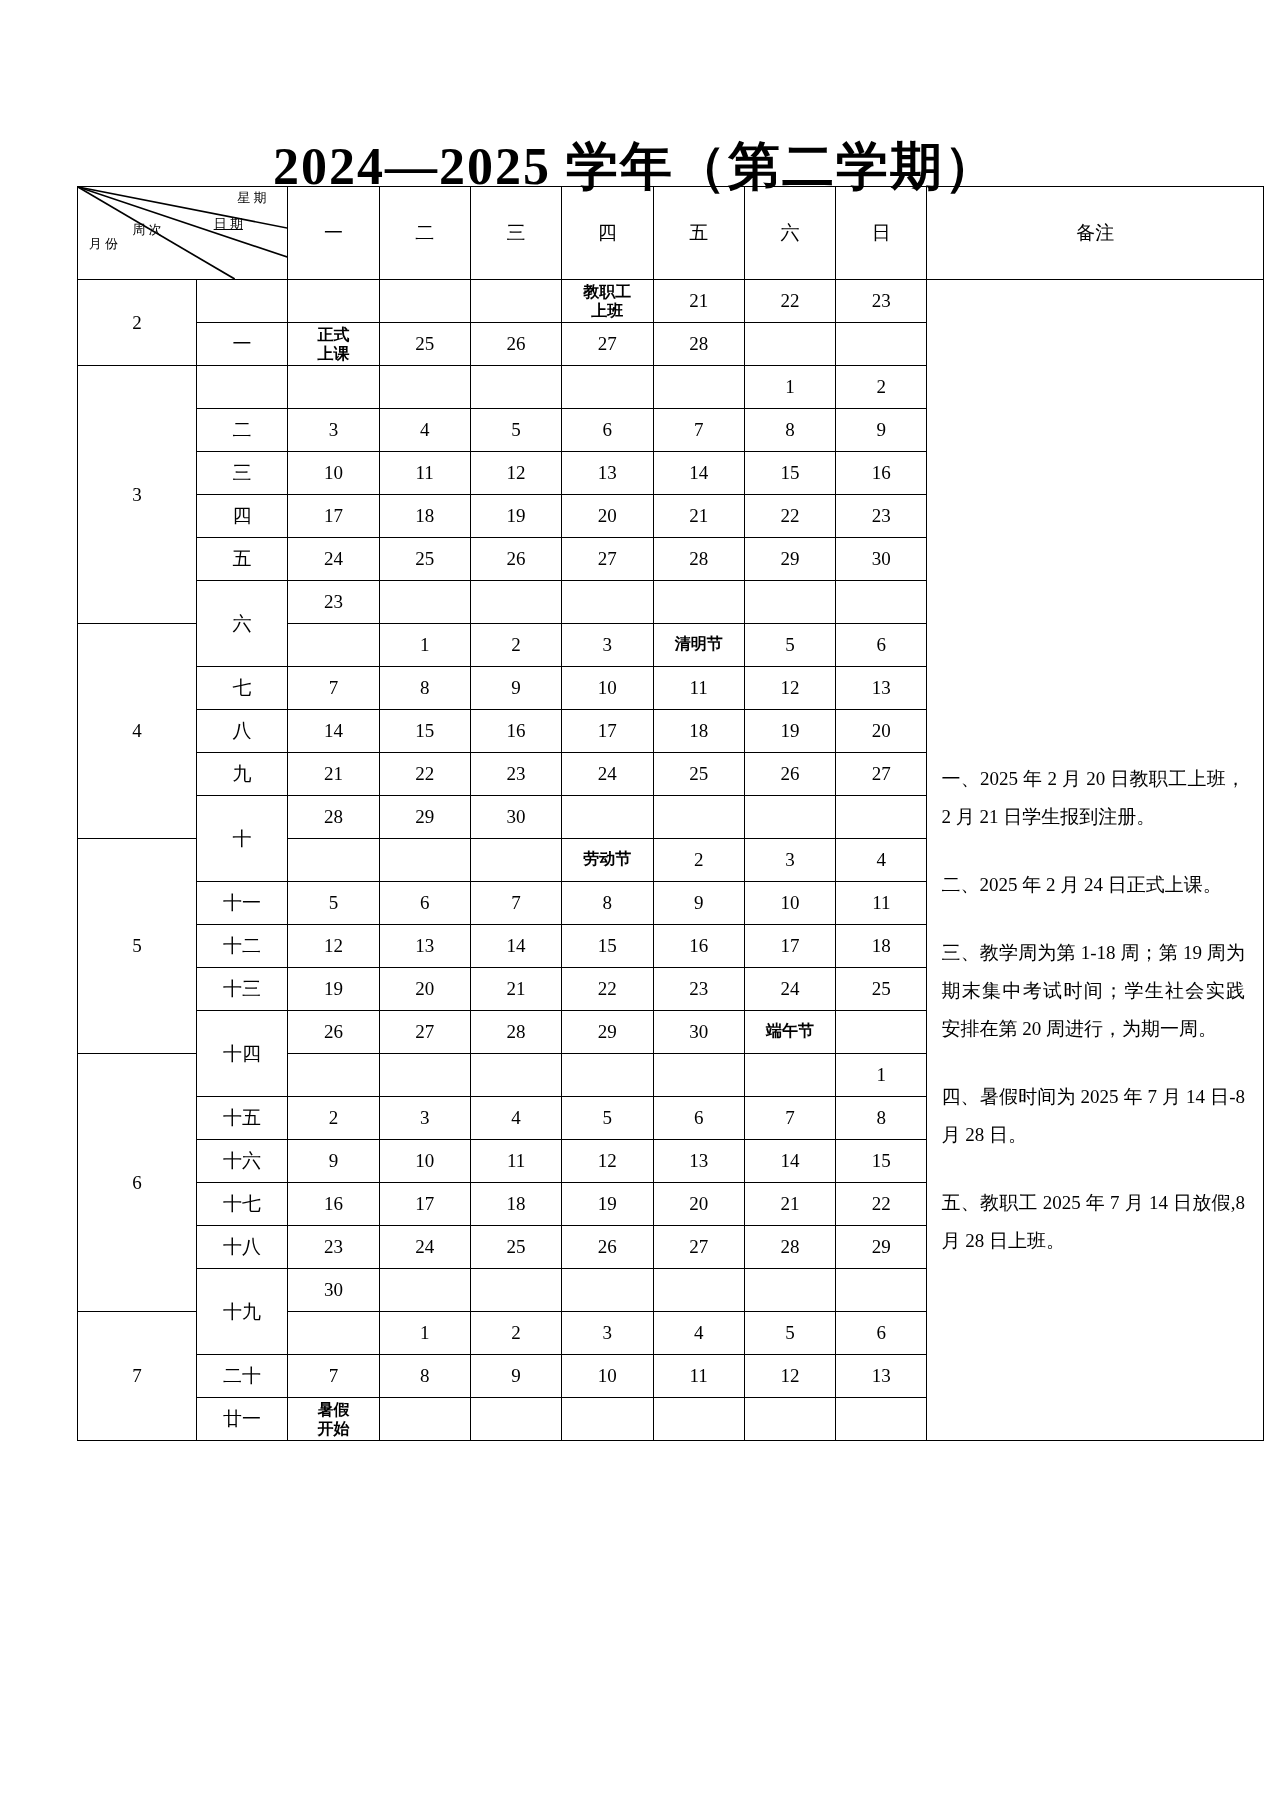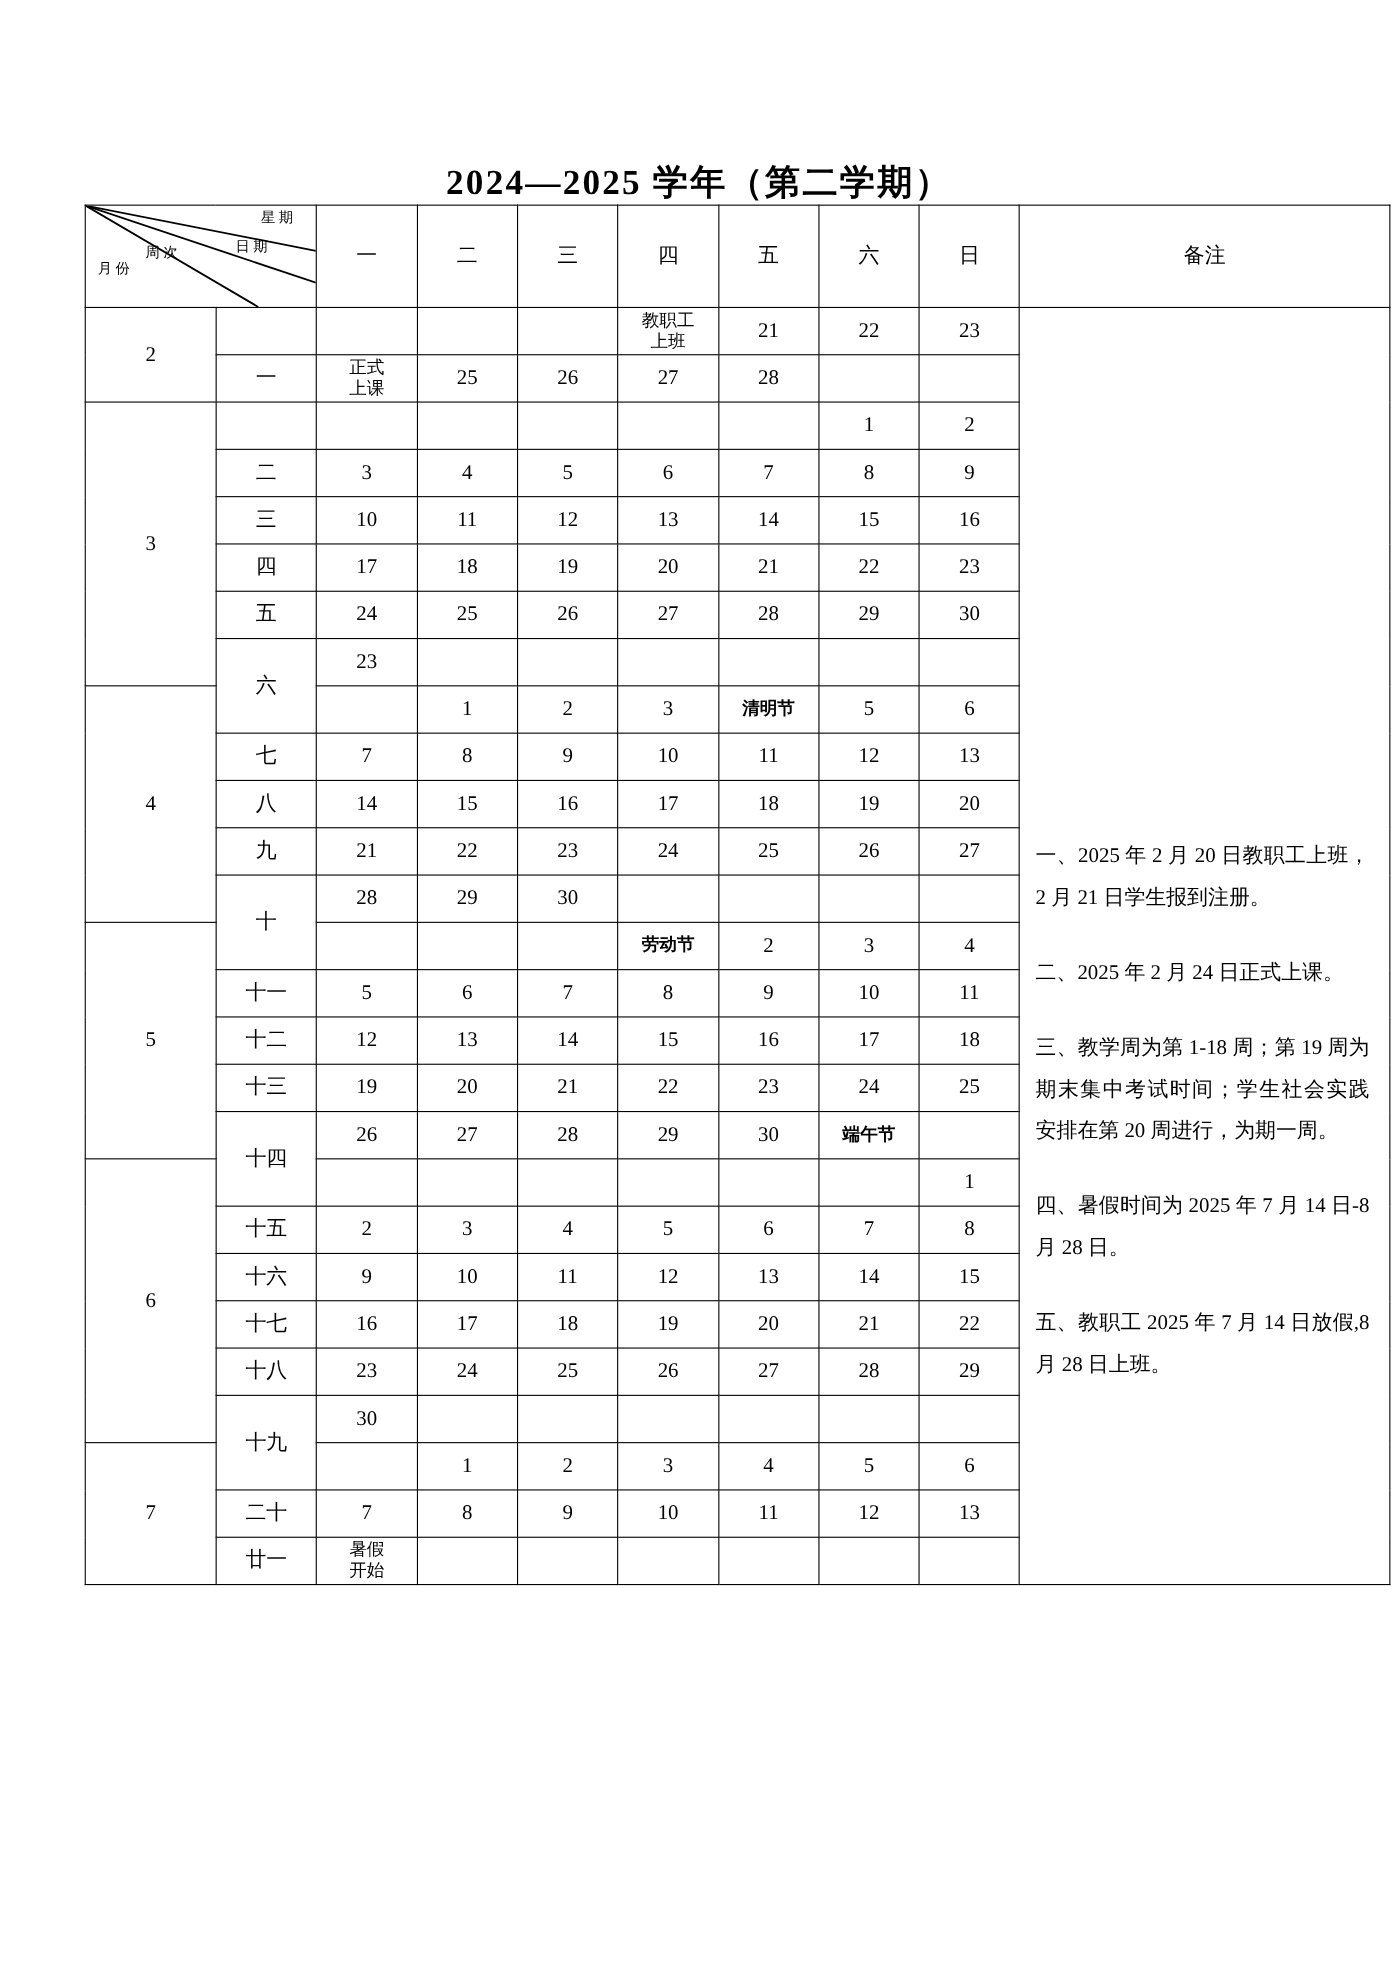--- a/index.html
+++ b/index.html
@@ -17,24 +17,24 @@
   }
   #page {
     position: absolute;
     left: 0; top: 0;
     width: 1271px;
     height: 1797px;
   }
   #title {
     position: absolute;
     left: 0;
-    top: 144px;
+    top: 132px;
     width: 1271px;
     text-align: center;
-    font-size: 32px;
+    font-size: 52px;
     font-weight: 700;
     letter-spacing: 2px;
     font-family: "Liberation Serif", "DejaVu Serif", serif;
   }
   #cal-wrap {
     position: absolute;
     left: 77px;
     top: 186px;
     width: 1041px;
   }
@@ -72,40 +72,40 @@
     display: block;
   }
   .corner .lbl {
     position: absolute;
     font-size: 13px;
     line-height: 1.05;
     font-family: "Liberation Serif", "DejaVu Serif", serif;
     letter-spacing: 0px;
   }
   .corner .lbl-weekday { right: 6px; top: 4px; width: 44px; text-align: left; }
-  .corner .lbl-date    { right: 44px; top: 30px; width: 30px; text-align: right;}
+  .corner .lbl-date    { right: 44px; top: 30px; width: 30px; text-align: center; text-decoration: underline;}
   .corner .lbl-weeknum { left: 52px; top: 36px; width: 34px; text-align: center;}
   .corner .lbl-month   { left: 6px;  top: 50px; width: 34px; text-align: right;}
 
   .hdr-day { height: 92px; font-size: 22px; font-weight: 400; }
   .hdr-note { height: 92px; font-size: 22px; }
 
   .rowcell { height: 42px; }
   .monthcell { font-weight: 700; font-size: 22px; }
   .weekcell { font-size: 19px; }
   .daycell { font-size: 19px; }
   .event {
     font-size: 16px;
     font-weight: 700;
     line-height: 1.15;
     font-family: Liberation Mono, monospace;
   }
   .event2 {
     font-size: 16px;
-    font-weight: 400;
+    font-weight: 700;
     line-height: 1.2;
   }
   .notes-cell {
     vertical-align: top;
     text-align: left;
     padding: 0;
   }
   .notes-inner {
     padding: 0 18px 0 14px;
     font-size: 19px;

